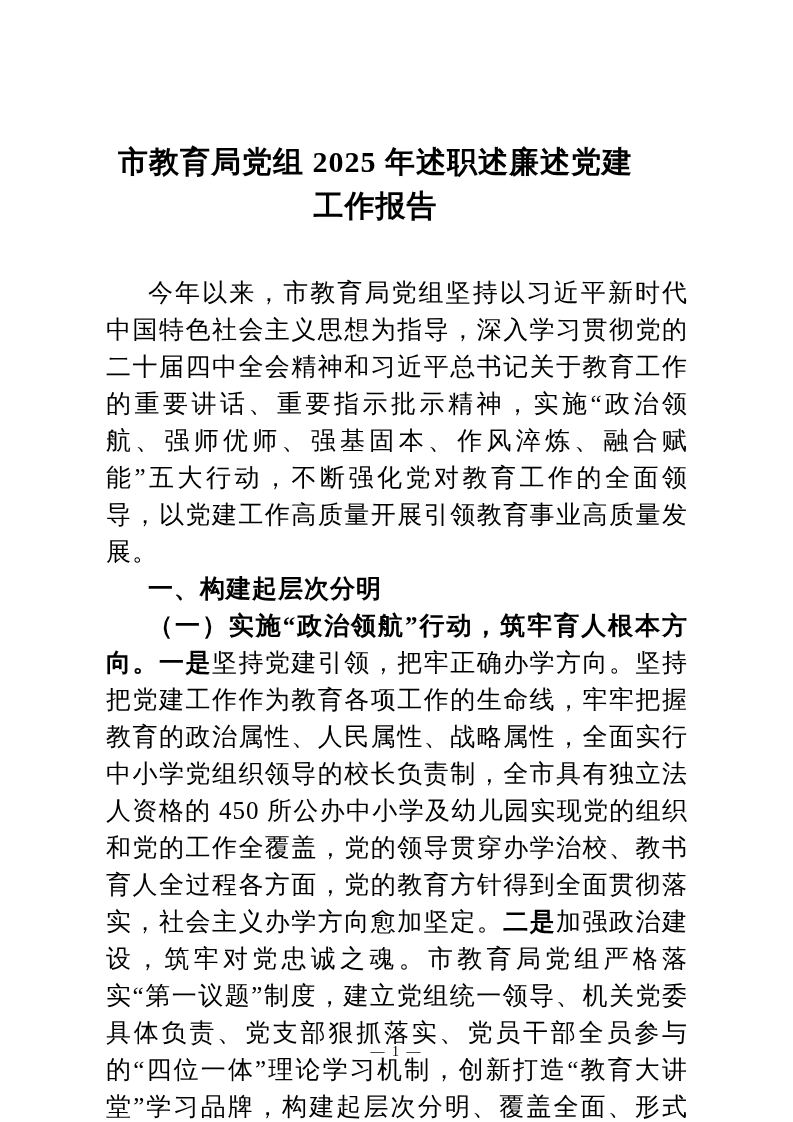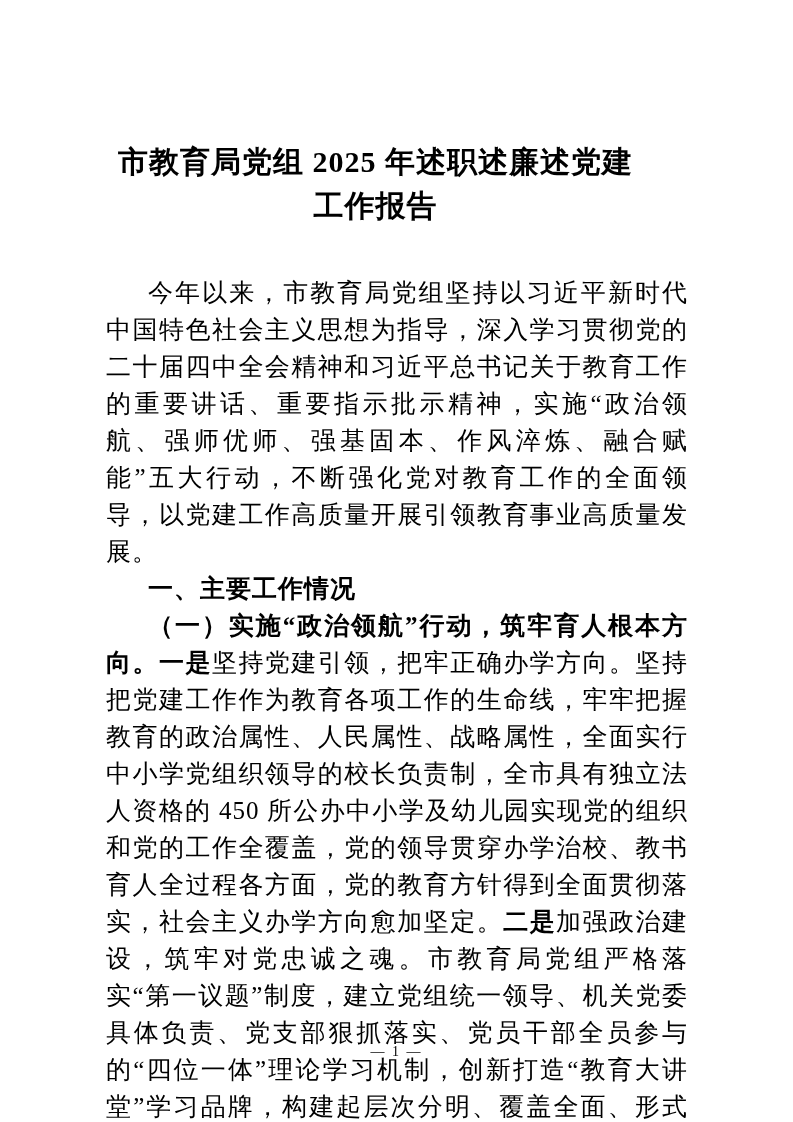--- a/index.html
+++ b/index.html
@@ -55,18 +55,18 @@
   }
 </style>
 </head>
 <body>
 
 <div class="page">
   <h1 class="doc-title">市教育局党组 2025 年述职述廉述党建工作报告</h1>
 
   <div class="doc-body">
       <p class="para"><span class="run">今年以来，市教育局党组坚持以习近平新时代中国特色社会主义思想为指导，深入学习贯彻党的二十届四中全会精神和习近平总书记关于教育工作的重要讲话、重要指示批示精神，实施“政治领航、强师优师、强基固本、作风淬炼、融合赋能”五大行动，不断强化党对教育工作的全面领导，以党建工作高质量开展引领教育事业高质量发展。</span></p>
-      <p class="para heading1"><span class="run bold">一、主要工作情况</span></p>
+      <p class="para heading1"><span class="run bold">一、构建起层次分明</span></p>
       <p class="para"><span class="run bold">（一）实施“政治领航”行动，筑牢育人根本方向。</span><span class="run bold">一是</span><span class="run">坚持党建引领，把牢正确办学方向。坚持把党建工作作为教育各项工作的生命线，牢牢把握教育的政治属性、人民属性、战略属性，全面实行中小学党组织领导的校长负责制，全市具有独立法人资格的 450 所公办中小学及幼儿园实现党的组织和党的工作全覆盖，党的领导贯穿办学治校、教书育人全过程各方面，党的教育方针得到全面贯彻落实，社会主义办学方向愈加坚定。</span><span class="run bold">二是</span><span class="run">加强政治建设，筑牢对党忠诚之魂。市教育局党组严格落实“第一议题”制度，建立党组统一领导、机关党委具体负责、党支部狠抓落实、党员干部全员参与的“四位一体”理论学习机制，创新打造“教育大讲堂”学习品牌，构建起层次分明、覆盖全面、形式多样的常态化学习教育体系，持续对党员干部开展对党忠诚教育。2025 年以来，局党组理论学习中心组学习</span></p>
     </div>
 
   <div class="page-footer">— 1 —</div>
 </div>
 
 </body></html>

